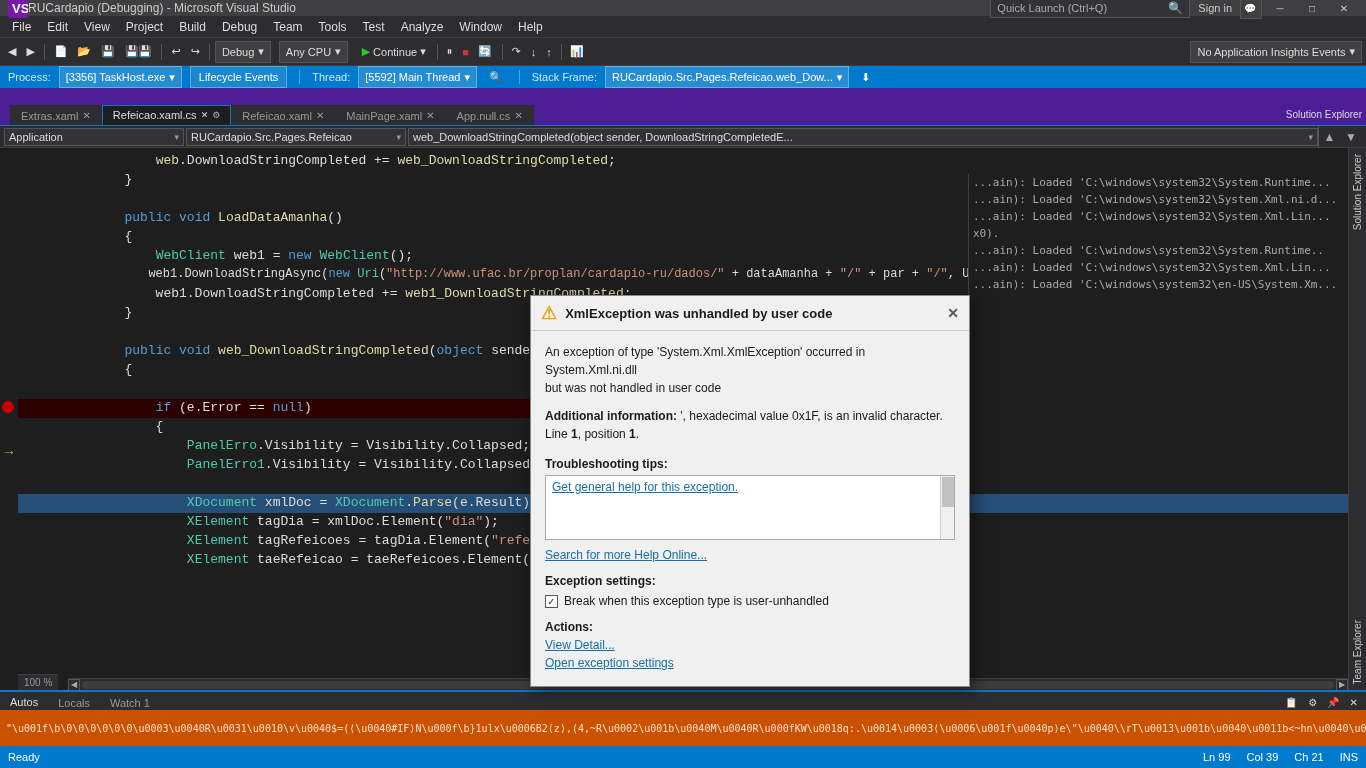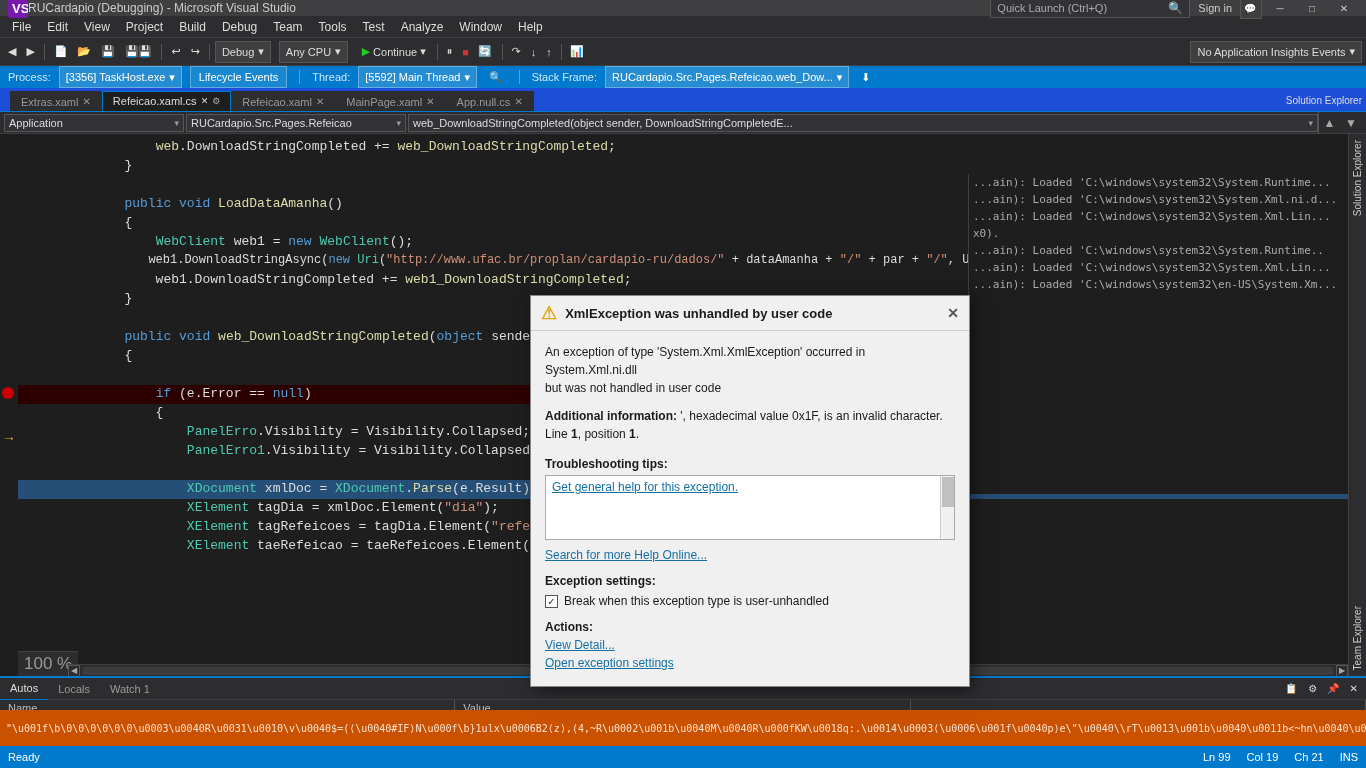--- a/index.html
+++ b/index.html
@@ -19,21 +19,21 @@
     .tb-btn { height: 22px; padding: 0 4px; color: #dcdcdc; cursor: pointer; display: flex; align-items: center; font-size: 11px; background: transparent; border: none; }
     .tb-sep { width: 1px; height: 16px; background: #555; margin: 0 3px; }
     .tb-dropdown { display: flex; align-items: center; height: 22px; background: #3f3f41; border: 1px solid #555; padding: 0 6px; font-size: 11px; color: #dcdcdc; cursor: pointer; }
     .continue-btn { background: transparent; border: none; color: #dcdcdc; display: flex; align-items: center; gap: 3px; font-size: 11px; cursor: pointer; padding: 2px 6px; }
 
     
     #debug-bar { background: #007acc; height: 22px; display: flex; align-items: center; padding: 0 8px; font-size: 11px; color: white; gap: 8px; }
     .debug-label { color: #cce8ff; }
 
     
-    #tabs-bar { background: #1d4ed8; height: 24px; display: flex; align-items: flex-end; border-bottom: 1px solid #007acc; }
+    #tabs-bar { background: #4c1d95; height: 38px; display: flex; align-items: flex-end; border-bottom: 1px solid #007acc; }
     .tab { height: 20px; padding: 0 10px; display: flex; align-items: center; background: #2d2d30; border: 1px solid transparent; border-bottom: none; color: #999; font-size: 11px; cursor: pointer; gap: 4px; }
     .tab.active { background: #1e1e1e; color: #dcdcdc; border-color: #007acc; border-bottom: 1px solid #1e1e1e; }
     .tab-close { color: #999; font-size: 10px; }
 
     
     #nav-bar { background: #2c2c2e; height: 22px; display: flex; align-items: center; padding: 0 4px; border-bottom: 1px solid #3f3f41; }
     .nav-dropdown { height: 18px; background: #333337; border: 1px solid #555; color: #dcdcdc; font-size: 11px; padding: 0 4px; flex: 1; display: flex; align-items: center; justify-content: space-between; cursor: pointer; }
     .nav-arrow { font-size: 9px; color: #999; }
 
     
@@ -343,21 +343,21 @@
         <span class="line-num"></span>
         <span class="line-content">                <span class="type">XElement</span> tagRefeicoes = tagDia.Element(<span class="str">"refeic...</span></span>
       </div>
       <div class="line">
         <span class="line-num"></span>
         <span class="line-content">                <span class="type">XElement</span> taeRefeicao = taeRefeicoes.Element(<span class="str">"re...</span></span>
       </div>
 
     </div>
 
-    <div style="position:absolute;bottom:0;left:0;padding:2px 6px;font-size:17px;color:#999;background:#2d2d30;border-top:1px solid #3f3f41;">100 %</div>
+    <div style="position:absolute;bottom:0;left:0;padding:2px 6px;font-size:10px;color:#999;background:#2d2d30;border-top:1px solid #3f3f41;">100 %</div>
 
     <div style="position:absolute;bottom:0;left:50px;right:0;height:12px;background:#2d2d30;border-top:1px solid #3f3f41;display:flex;align-items:center;">
       <div style="width:12px;height:12px;background:#2d2d30;border:1px solid #555;display:flex;align-items:center;justify-content:center;cursor:pointer;">
           <span style="font-size:8px;color:#aaa;">◀</span>
         </div>
       <div style="flex:1;height:8px;background:#3c3c3c;margin:2px 2px;border-radius:4px;"></div>
       <div style="width:12px;height:12px;background:#2d2d30;border:1px solid #555;display:flex;align-items:center;justify-content:center;cursor:pointer;">
           <span style="font-size:8px;color:#aaa;">▶</span>
         </div>
     </div>
@@ -409,21 +409,21 @@
 </div>
 
 <div id="string-bar">
   <span style="font-family:monospace;font-size:10px;white-space:nowrap;">"\u001f\b\0\0\0\0\0\0\u0003\u0040R\u0031\u0010\v\u0040$=(⟨\u0040#IF⟩N\u000f\b}1ulx\u0006B2⟨z⟩,(4,~R\u0002\u001b\u0040M\u0040R\u000fKW\u0018q:.\u0014\u0003⟨\u0006\u001f\u0040p⟩e\"\u0040\\rT\u0013\u001b\u0040\u0011b&lt;~hn\u0040\u001d\u001d\u001c7\u0001d\u000e#i\u001IO\u0040A\u0015\v\u00v#\u00=:no\u001m\u0040\u0040K\u00aZ\u001a\u0040\u001c\u0040v3\u0019\u001734\u0040\u0003C\u001b\u0002\0\0"</span>
 </div>
 
 <div id="status-bar">
   <span>Ready</span>
   <div class="status-right">
     <span>Ln 99</span>
-    <span>Col 19</span>
+    <span>Col 39</span>
     <span>Ch 21</span>
     <span>INS</span>
   </div>
 </div>
 
 <div id="exception-dialog">
   <div class="dialog-titlebar">
     <span class="warning-icon">⚠</span>
     <span>XmlException was unhandled by user code</span>
     <span class="dialog-close">✕</span>

